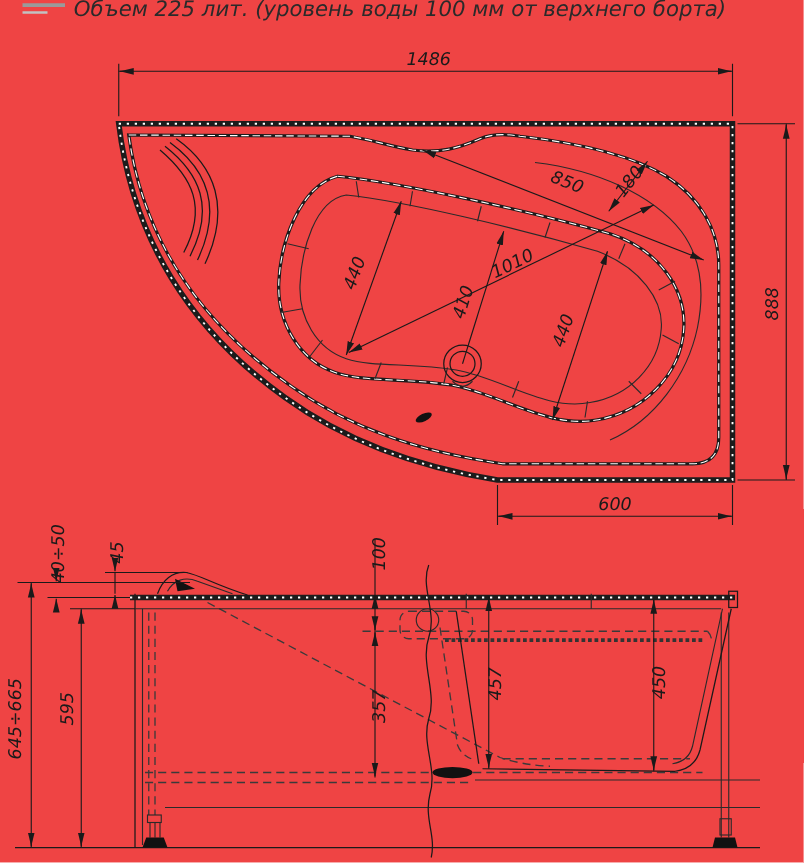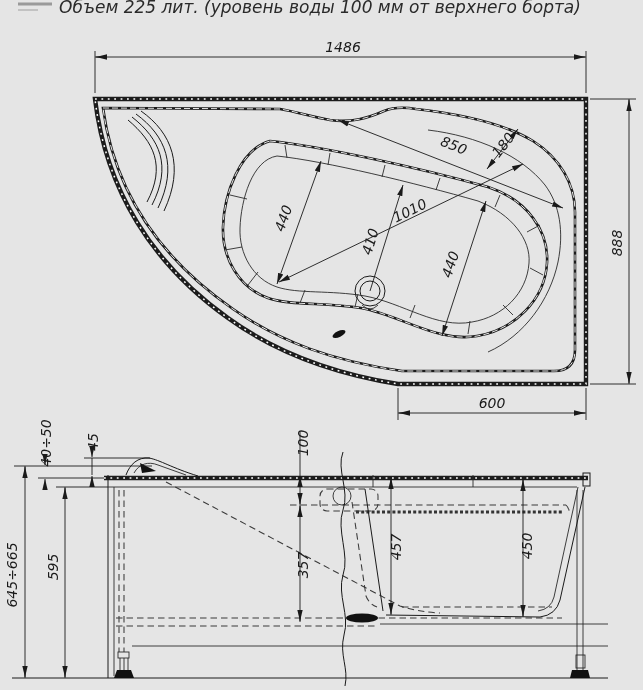--- a/index.html
+++ b/index.html
@@ -1,16 +1,16 @@
 <!DOCTYPE html>
 <html><head>
 <meta charset="utf-8">
 <style>
   html,body{margin:0;padding:0;background:#ffffff;}
-  .page{width:643px;height:690px;position:relative;background:#e5e5e5;overflow:hidden;}
+  .page{width:643px;height:690px;position:relative;background:#ef4444;overflow:hidden;}
   svg{display:block;}
   .dim{font:italic 14px "DejaVu Sans", sans-serif;fill:#1a1a1a;}
   .title{font:italic 17px "DejaVu Sans", sans-serif;fill:#2a2a2a;}
   .ln{stroke:#1a1a1a;stroke-width:1;fill:none;}
   .thin{stroke:#2a2a2a;stroke-width:.9;fill:none;}
   .dimln{stroke:#1a1a1a;stroke-width:.9;fill:none;}
   .thick{stroke:#1c1c1c;stroke-width:4.4;fill:none;}
   .dots{stroke:#ffffff;stroke-width:1.5;fill:none;stroke-dasharray:1.8 4.6;}
   .dbl{stroke:#1c1c1c;stroke-width:2.6;fill:none;}
   .dblw{stroke:#ffffff;stroke-width:.9;fill:none;stroke-dasharray:6 3;}

